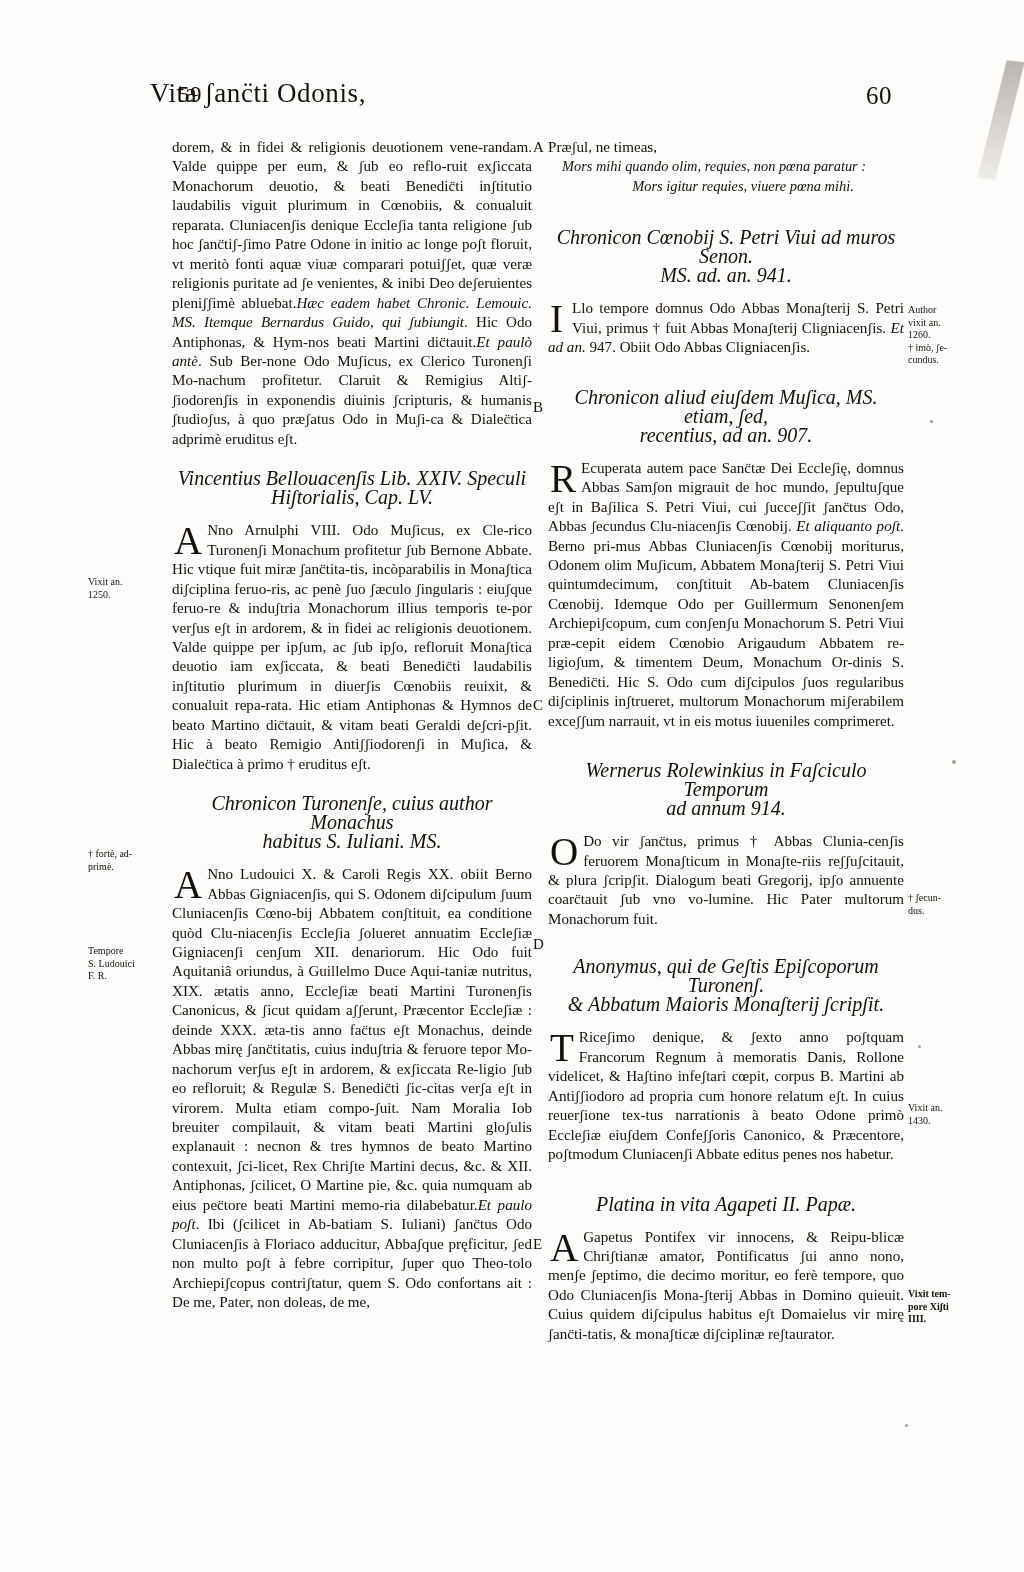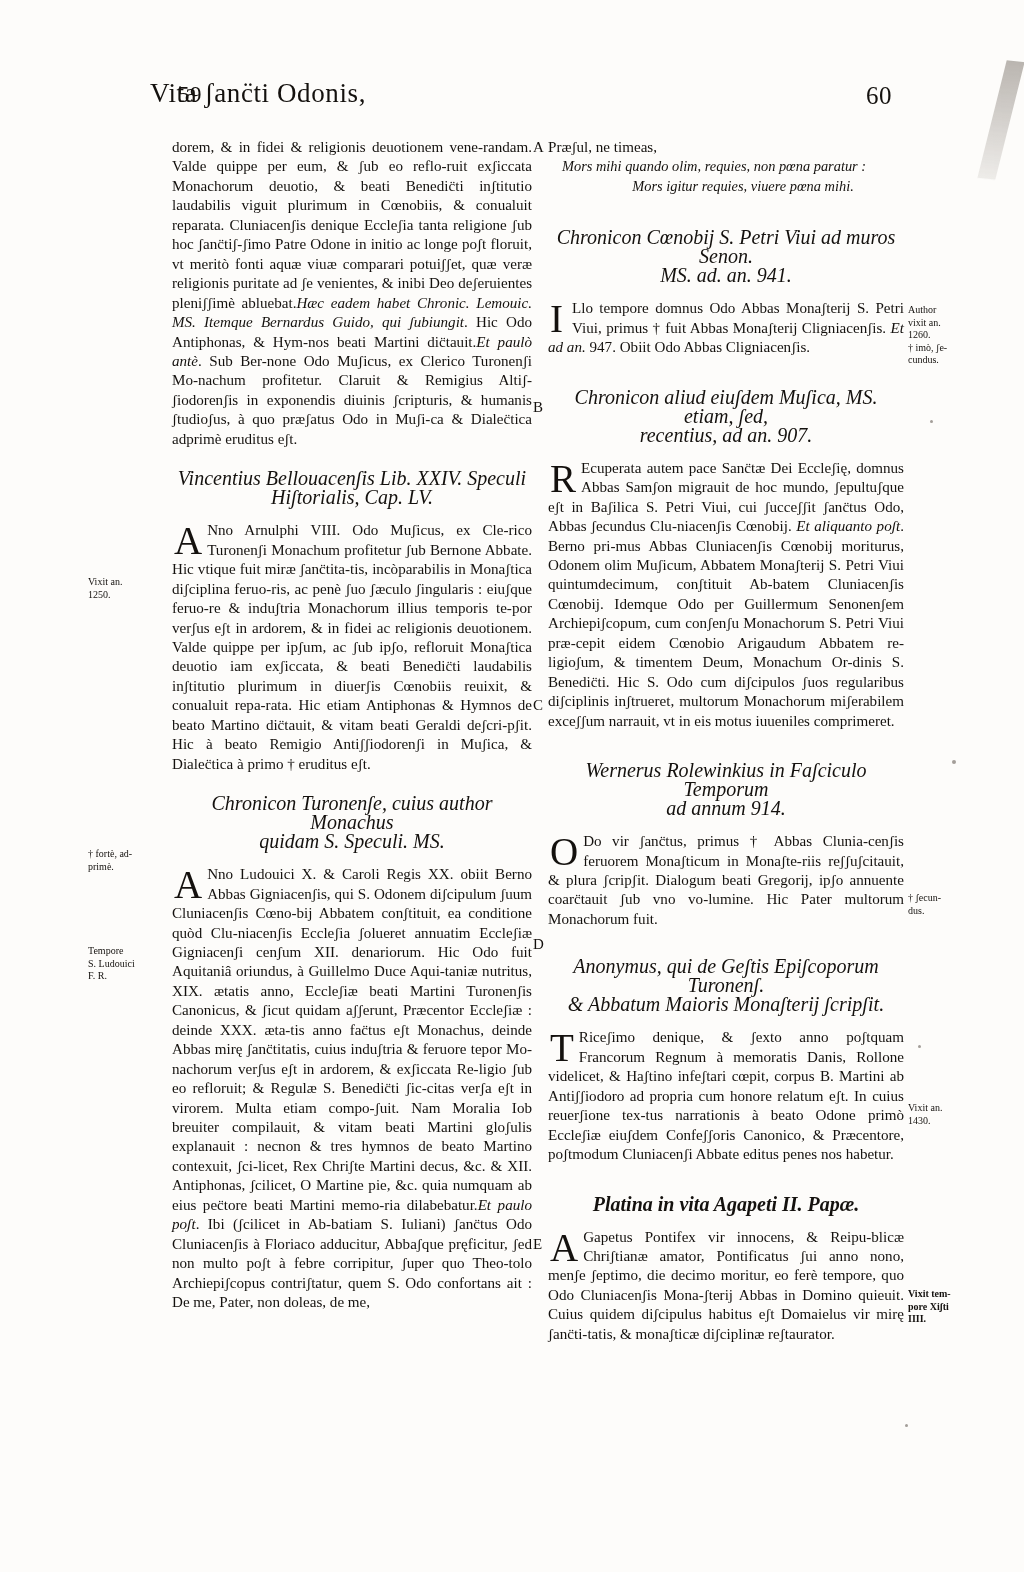--- a/index.html
+++ b/index.html
@@ -165,21 +165,21 @@
       <span>Vincentius Bellouacenʃis Lib. XXIV. Speculi</span><br>
       <span>Hiʃtorialis, Cap. LV.</span>
     </p>
 
     <p class="dropcap-para">
       <span class="dropcap">A</span><span>Nno Arnulphi VIII. Odo Muʃicus, ex Cle-rico Turonenʃi Monachum profitetur ʃub Bernone Abbate. Hic vtique fuit miræ ʃanc̈tita-tis, incòparabilis in Monaʃtica diʃciplina feruo-ris, ac penè ʃuo ʃæculo ʃingularis : eiuʃque feruo-re &amp; induʃtria Monachorum illius temporis te-por verʃus eʃt in ardorem, &amp; in fidei ac religionis deuotionem. Valde quippe per ipʃum, ac ʃub ipʃo, refloruit Monaʃtica deuotio iam exʃiccata, &amp; beati Benedic̈ti laudabilis inʃtitutio plurimum in diuerʃis Cœnobiis reuixit, &amp; conualuit repa-rata. Hic etiam Antiphonas &amp; Hymnos de beato Martino dic̈tauit, &amp; vitam beati Geraldi deʃcri-pʃit. Hic à beato Remigio Antiʃʃiodorenʃi in Muʃica, &amp; Dialec̈tica à primo † eruditus eʃt.</span>
     </p>
 
     <p class="src-head">
       <span>Chronicon Turonenʃe, cuius author Monachus</span><br>
-      <span>quidam S. Speculi. MS.</span>
+      <span>habitus S. Iuliani. MS.</span>
     </p>
 
     <p class="dropcap-para">
       <span class="dropcap">A</span><span>Nno Ludouici X. &amp; Caroli Regis XX. obiit Berno Abbas Gigniacenʃis, qui S. Odonem diʃcipulum ʃuum Cluniacenʃis Cœno-bij Abbatem conʃtituit, ea conditione quòd Clu-niacenʃis Eccleʃia ʃolueret annuatim Eccleʃiæ Gigniacenʃi cenʃum XII. denariorum. Hic Odo fuit Aquitaniâ oriundus, à Guillelmo Duce Aqui-taniæ nutritus, XIX. ætatis anno, Eccleʃiæ beati Martini Turonenʃis Canonicus, &amp; ʃicut quidam aʃʃerunt, Præcentor Eccleʃiæ : deinde XXX. æta-tis anno fac̈tus eʃt Monachus, deinde Abbas mirę ʃanc̈titatis, cuius induʃtria &amp; feruore tepor Mo-nachorum verʃus eʃt in ardorem, &amp; exʃiccata Re-ligio ʃub eo refloruit; &amp; Regulæ S. Benedic̈ti ʃic-citas verʃa eʃt in virorem. Multa etiam compo-ʃuit. Nam Moralia Iob breuiter compilauit, &amp; vitam beati Martini gloʃulis explanauit : necnon &amp; tres hymnos de beato Martino contexuit, ʃci-licet, Rex Chriʃte Martini decus, &amp;c. &amp; XII. Antiphonas, ʃcilicet, O Martine pie, &amp;c. quia numquam ab eius pec̈tore beati Martini memo-ria dilabebatur.</span><span class="it">Et paulo poʃt</span><span>. Ibi (ʃcilicet in Ab-batiam S. Iuliani) ʃanc̈tus Odo Cluniacenʃis à Floriaco adducitur, Abbaʃque pręficitur, ʃed non multo poʃt à febre corripitur, ʃuper quo Theo-tolo Archiepiʃcopus contriʃtatur, quem S. Odo confortans ait : De me, Pater, non doleas, de me,</span>
     </p>
 
   </div>
 
   <div class="col col-right">
 
@@ -225,21 +225,21 @@
 
     <p class="src-head" style="margin-top:28px !important;">
       <span>Anonymus, qui de Geʃtis Epiʃcoporum Turonenʃ.</span><br>
       <span>&amp; Abbatum Maioris Monaʃterij ʃcripʃit.</span>
     </p>
 
     <p class="dropcap-para">
       <span class="dropcap">T</span><span>Riceʃimo denique, &amp; ʃexto anno poʃtquam Francorum Regnum à memoratis Danis, Rollone videlicet, &amp; Haʃtino infeʃtari cœpit, corpus B. Martini ab Antiʃʃiodoro ad propria cum honore relatum eʃt. In cuius reuerʃione tex-tus narrationis à beato Odone primò Eccleʃiæ eiuʃdem Confeʃʃoris Canonico, &amp; Præcentore, poʃtmodum Cluniacenʃi Abbate editus penes nos habetur.</span>
     </p>
 
-    <p class="src-head" style="margin-top:30px !important;font-weight:bold;">
+    <p class="src-head" style="margin-top:30px !important;">
       <span>Platina in vita Agapeti II. Papæ.</span>
     </p>
 
     <p class="dropcap-para">
       <span class="dropcap">A</span><span>Gapetus Pontifex vir innocens, &amp; Reipu-blicæ Chriʃtianæ amator, Pontificatus ʃui anno nono, menʃe ʃeptimo, die decimo moritur, eo ferè tempore, quo Odo Cluniacenʃis Mona-ʃterij Abbas in Domino quieuit. Cuius quidem diʃcipulus habitus eʃt Domaielus vir mirę ʃanc̈ti-tatis, &amp; monaʃticæ diʃciplinæ reʃtaurator.</span>
     </p>
 
   </div>
 
   <div class="marginal marginal-left" style="top:576px;">Vixit an.<br>1250.</div>

